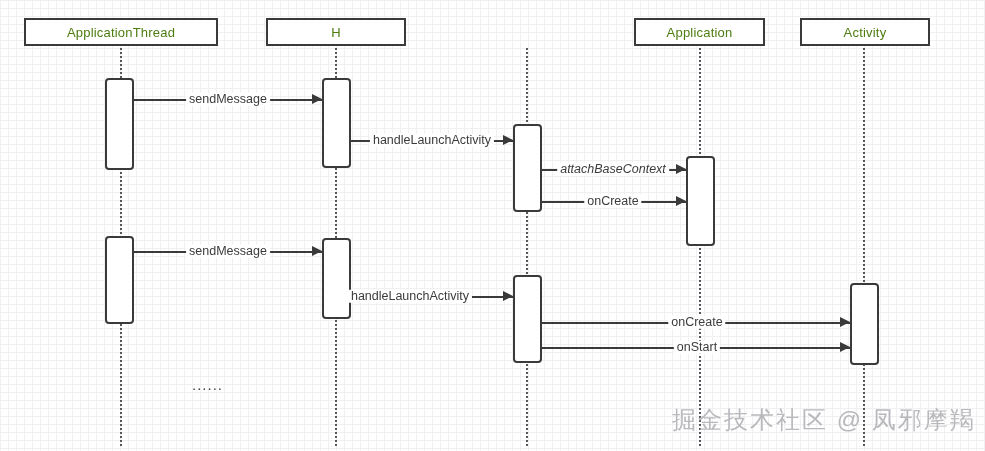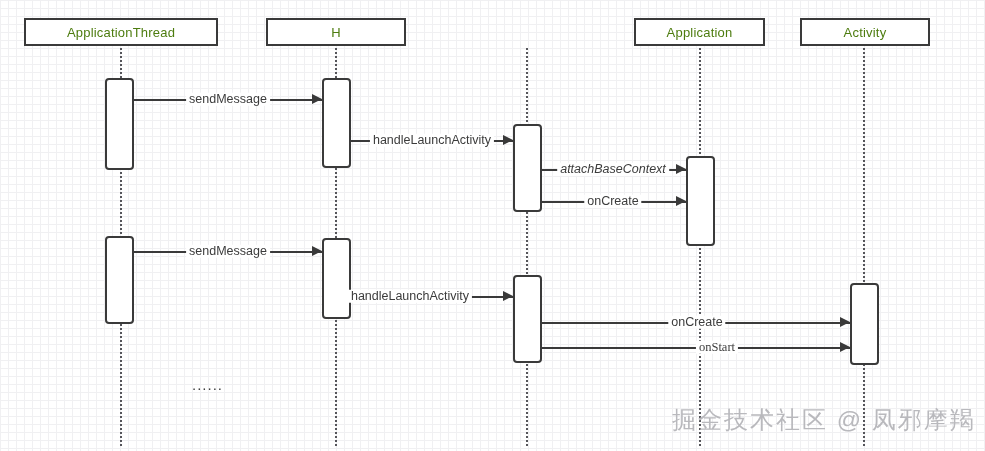--- a/index.html
+++ b/index.html
@@ -144,19 +144,19 @@
   <div class="msg-line" style="left:351px; top:296px; width:162px;"></div>
   <div class="msg-arrow" style="left:503px; top:291px;"></div>
   <div class="msg-label" style="left:410px; top:296px;">handleLaunchActivity</div>
 
   <div class="msg-line" style="left:542px; top:322px; width:308px;"></div>
   <div class="msg-arrow" style="left:840px; top:317px;"></div>
   <div class="msg-label" style="left:697px; top:322px;">onCreate</div>
 
   <div class="msg-line" style="left:542px; top:347px; width:308px;"></div>
   <div class="msg-arrow" style="left:840px; top:342px;"></div>
-  <div class="msg-label" style="left:717px; top:347px;font-family:Liberation Serif, serif;">onStart</div>
+  <div class="msg-label" style="left:697px; top:347px;">onStart</div>
 
   <div class="ellipsis" style="left:192px; top:377px;">......</div>
 
   <div class="watermark" style="left:672px; top:408px;">掘金技术社区 @ 凤邪摩羯</div>
 
 </div>
 
 </body></html>

